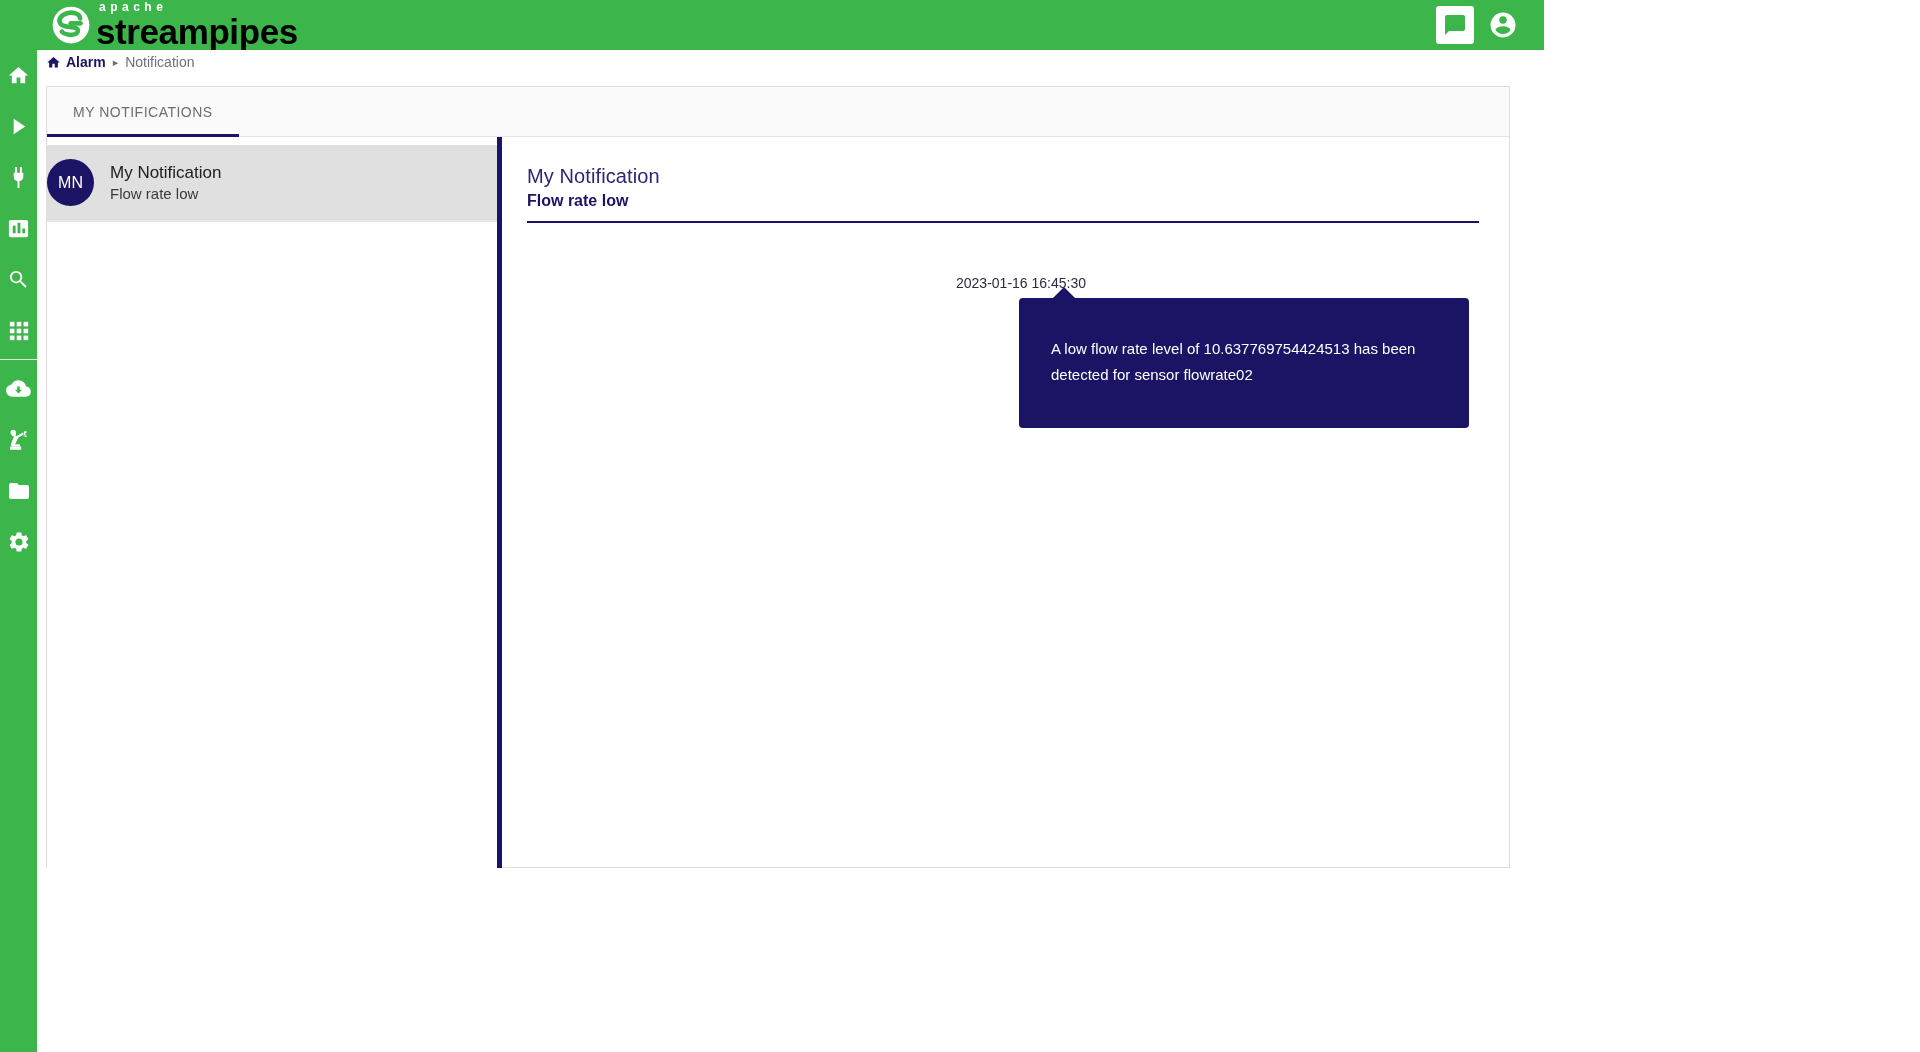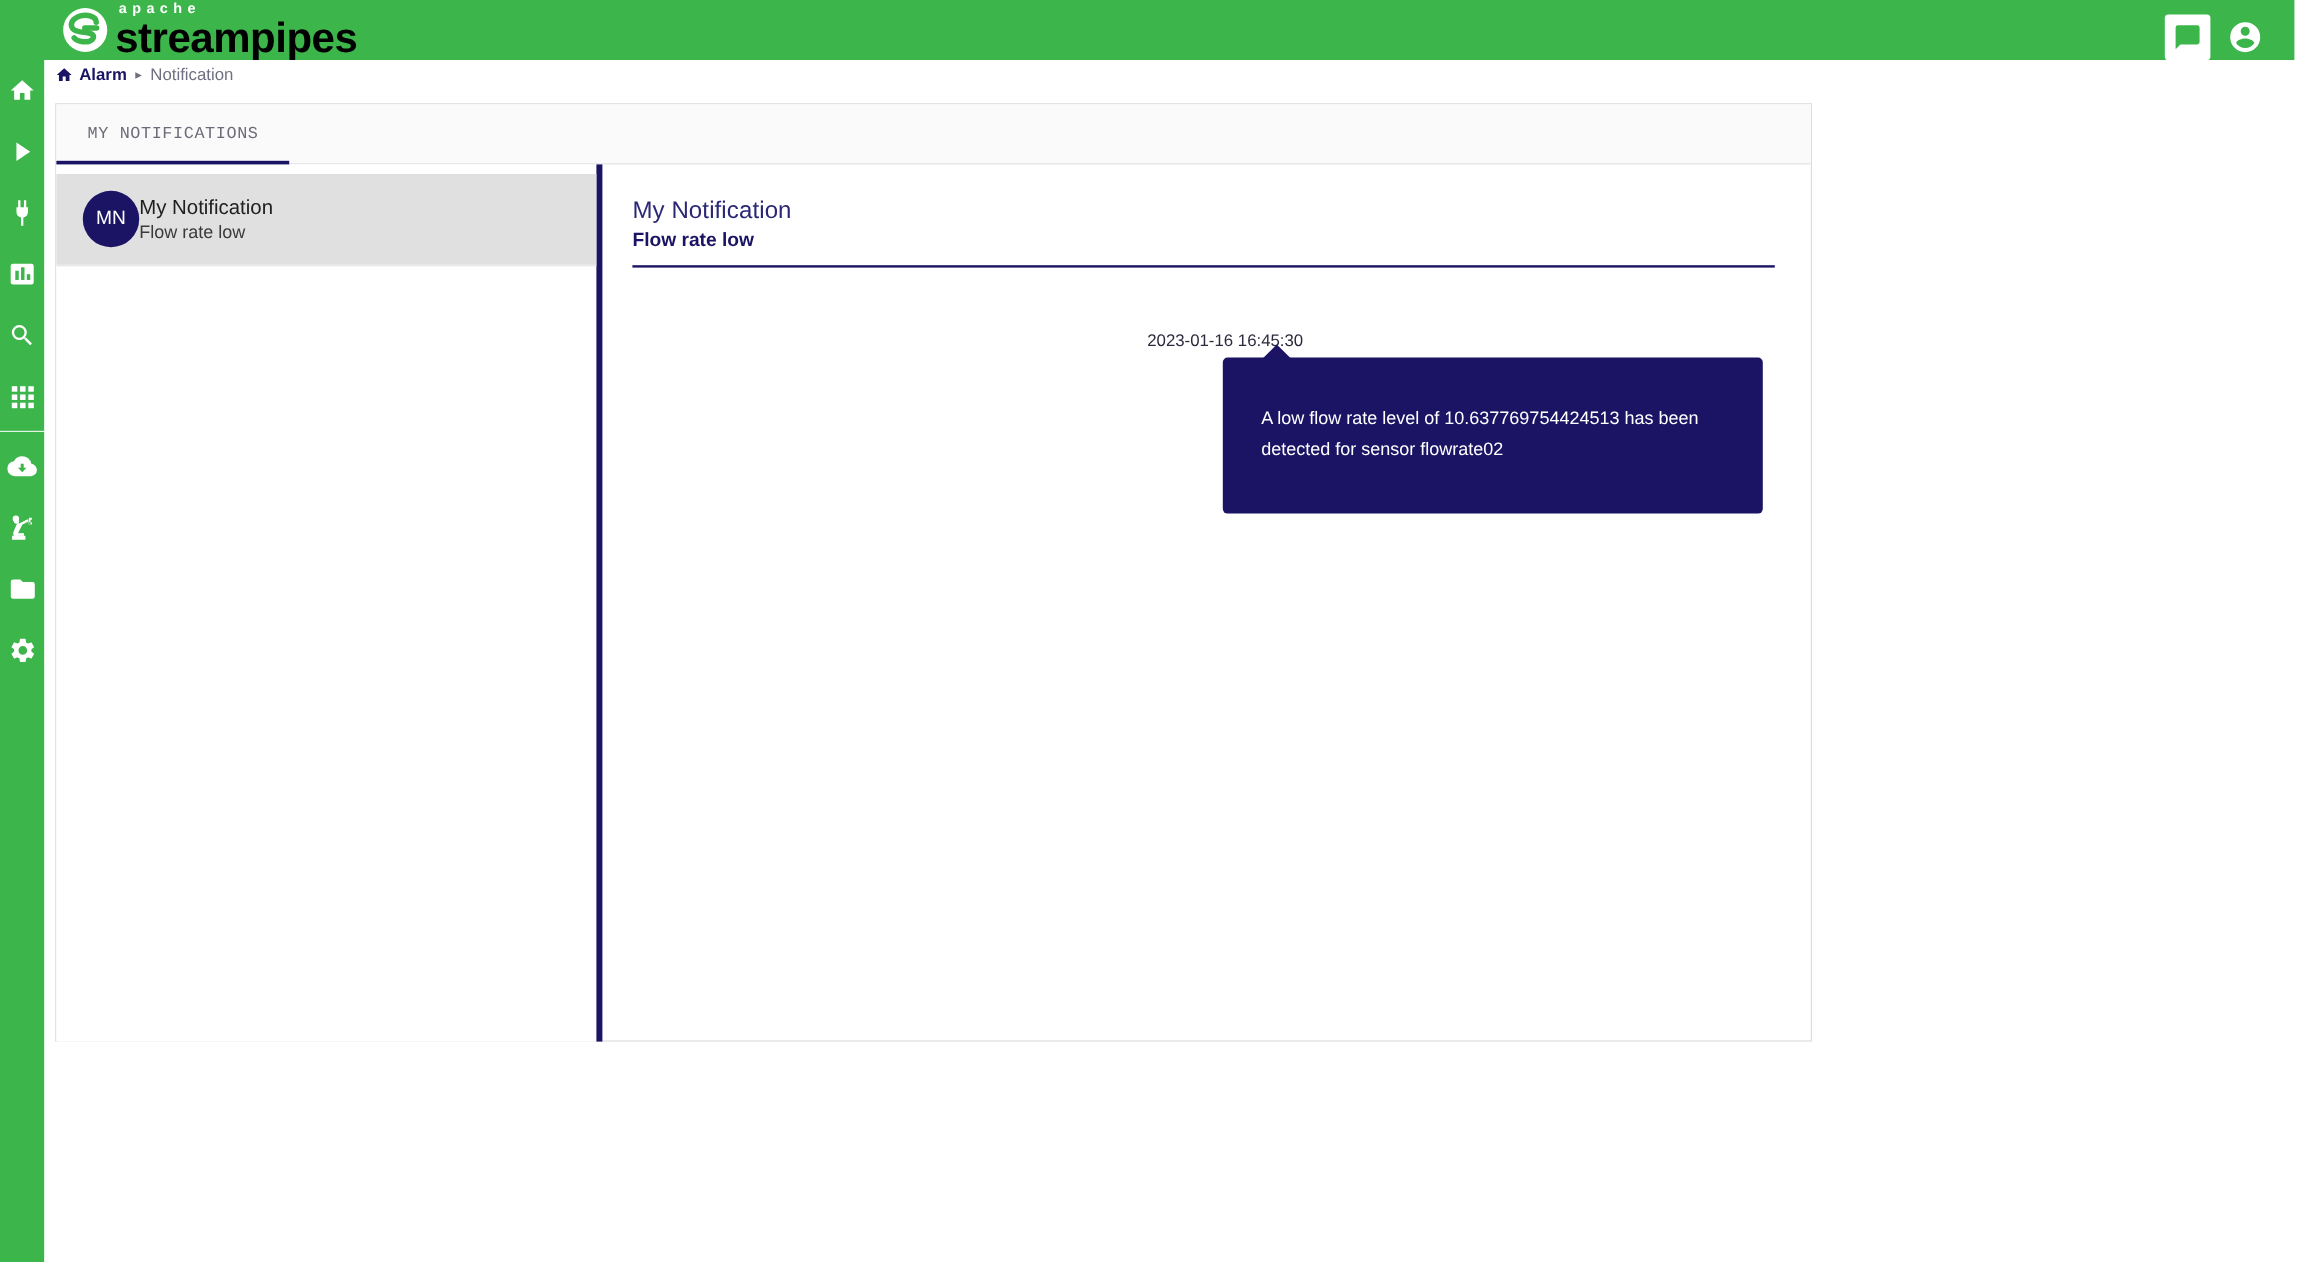--- a/index.html
+++ b/index.html
@@ -6,22 +6,22 @@
   html, body {
     width: 1920px; height: 1052px;
     font-family: "Liberation Sans", sans-serif;
     background: #ffffff;
     overflow: hidden;
   }
   .app { position: relative; width: 1920px; height: 1052px; background: #ffffff; }
 
   
   .topbar {
-    position: absolute; top: 0; left: 0; width: 1912px; height: 50px;
-    background: #3cb54a; display: flex; align-items: flex-end; gap: 48px;
+    position: absolute; top: 0; left: 0; width: 1544px; height: 50px;
+    background: #3cb54a; display: flex; align-items: center; gap: 48px;
   }
   .logo-wrap {
     display: flex; align-items: center; margin-left: 50px; height: 50px;
   }
   .logo-mark { width: 42px; height: 42px; flex: none; }
   .logo-text { margin-left: 4px; line-height: 1; }
   .logo-apache {
     color: #ffffff; font-size: 12px; letter-spacing: 4.5px;
     font-weight: 700; display: block; margin-left: 3px; margin-bottom: 1px;
   }
@@ -76,38 +76,38 @@
     width: 1464px; height: 782px;
     background: #ffffff; border: 1px solid #dddddd;
   }
   .tabstrip {
     height: 50px; background: #fafafa; border-bottom: 1px solid #e4e4e4;
     display: flex; align-items: stretch;
   }
   .tab {
     display: flex; align-items: center; justify-content: center;
     padding: 0 26px; font-size: 14px; letter-spacing: .5px;
-    color: #70707d; cursor: pointer; position: relative; font-family: Liberation Mono, monospace;
+    color: #70707d; cursor: pointer; position: relative;
   }
   .tab.active { color: #6c6c78; }
   .tab.active::after {
     content: ""; position: absolute; left: 0; right: 0; bottom: -1px;
     height: 3px; background: #1b1464;
   }
 
   .panes { display: flex; height: 731px; }
 
   
   .list-pane {
     width: 455px; border-right: 5px solid #1b1464;
     background: #ffffff; padding-top: 8px;
   }
   .list-item {
-    display: flex; align-items: center; 
-    height: 75px; padding-left: 22px; cursor: pointer;
+    display: flex; align-items: center; gap: 16px;
+    height: 75px; cursor: pointer;
     background: #ffffff;
   }
   .list-item.selected { background: #e0e0e0; }
   .avatar {
     width: 47px; height: 47px; border-radius: 50%;
     background: #1b1464; color: #ffffff;
     display: flex; align-items: center; justify-content: center;
     font-size: 16px; flex: none;
   }
   .li-texts { display: flex; flex-direction: column; gap: 2px; }

